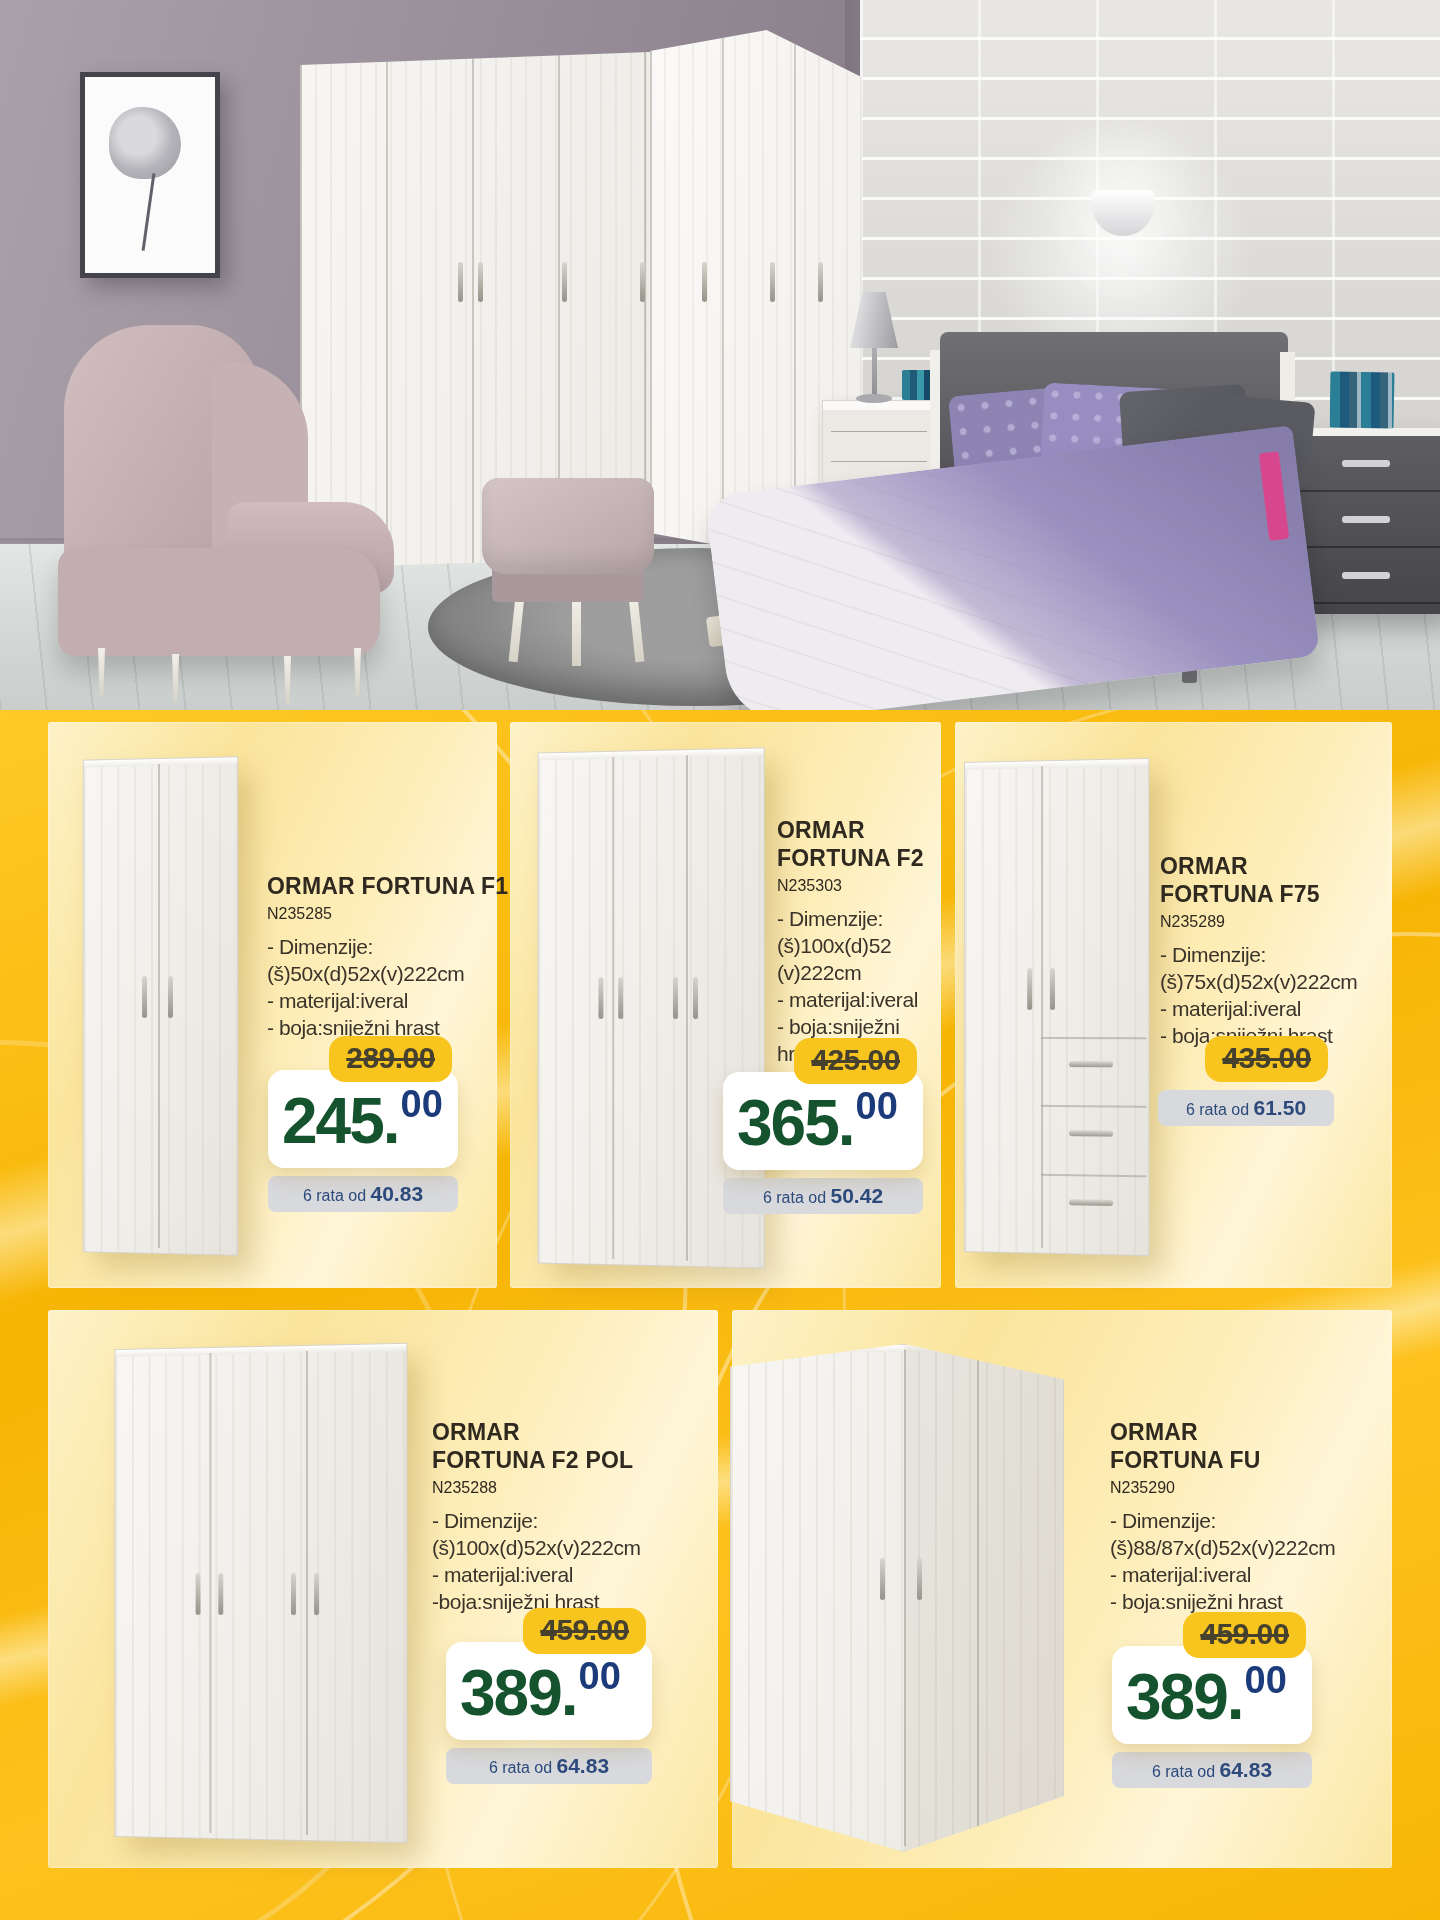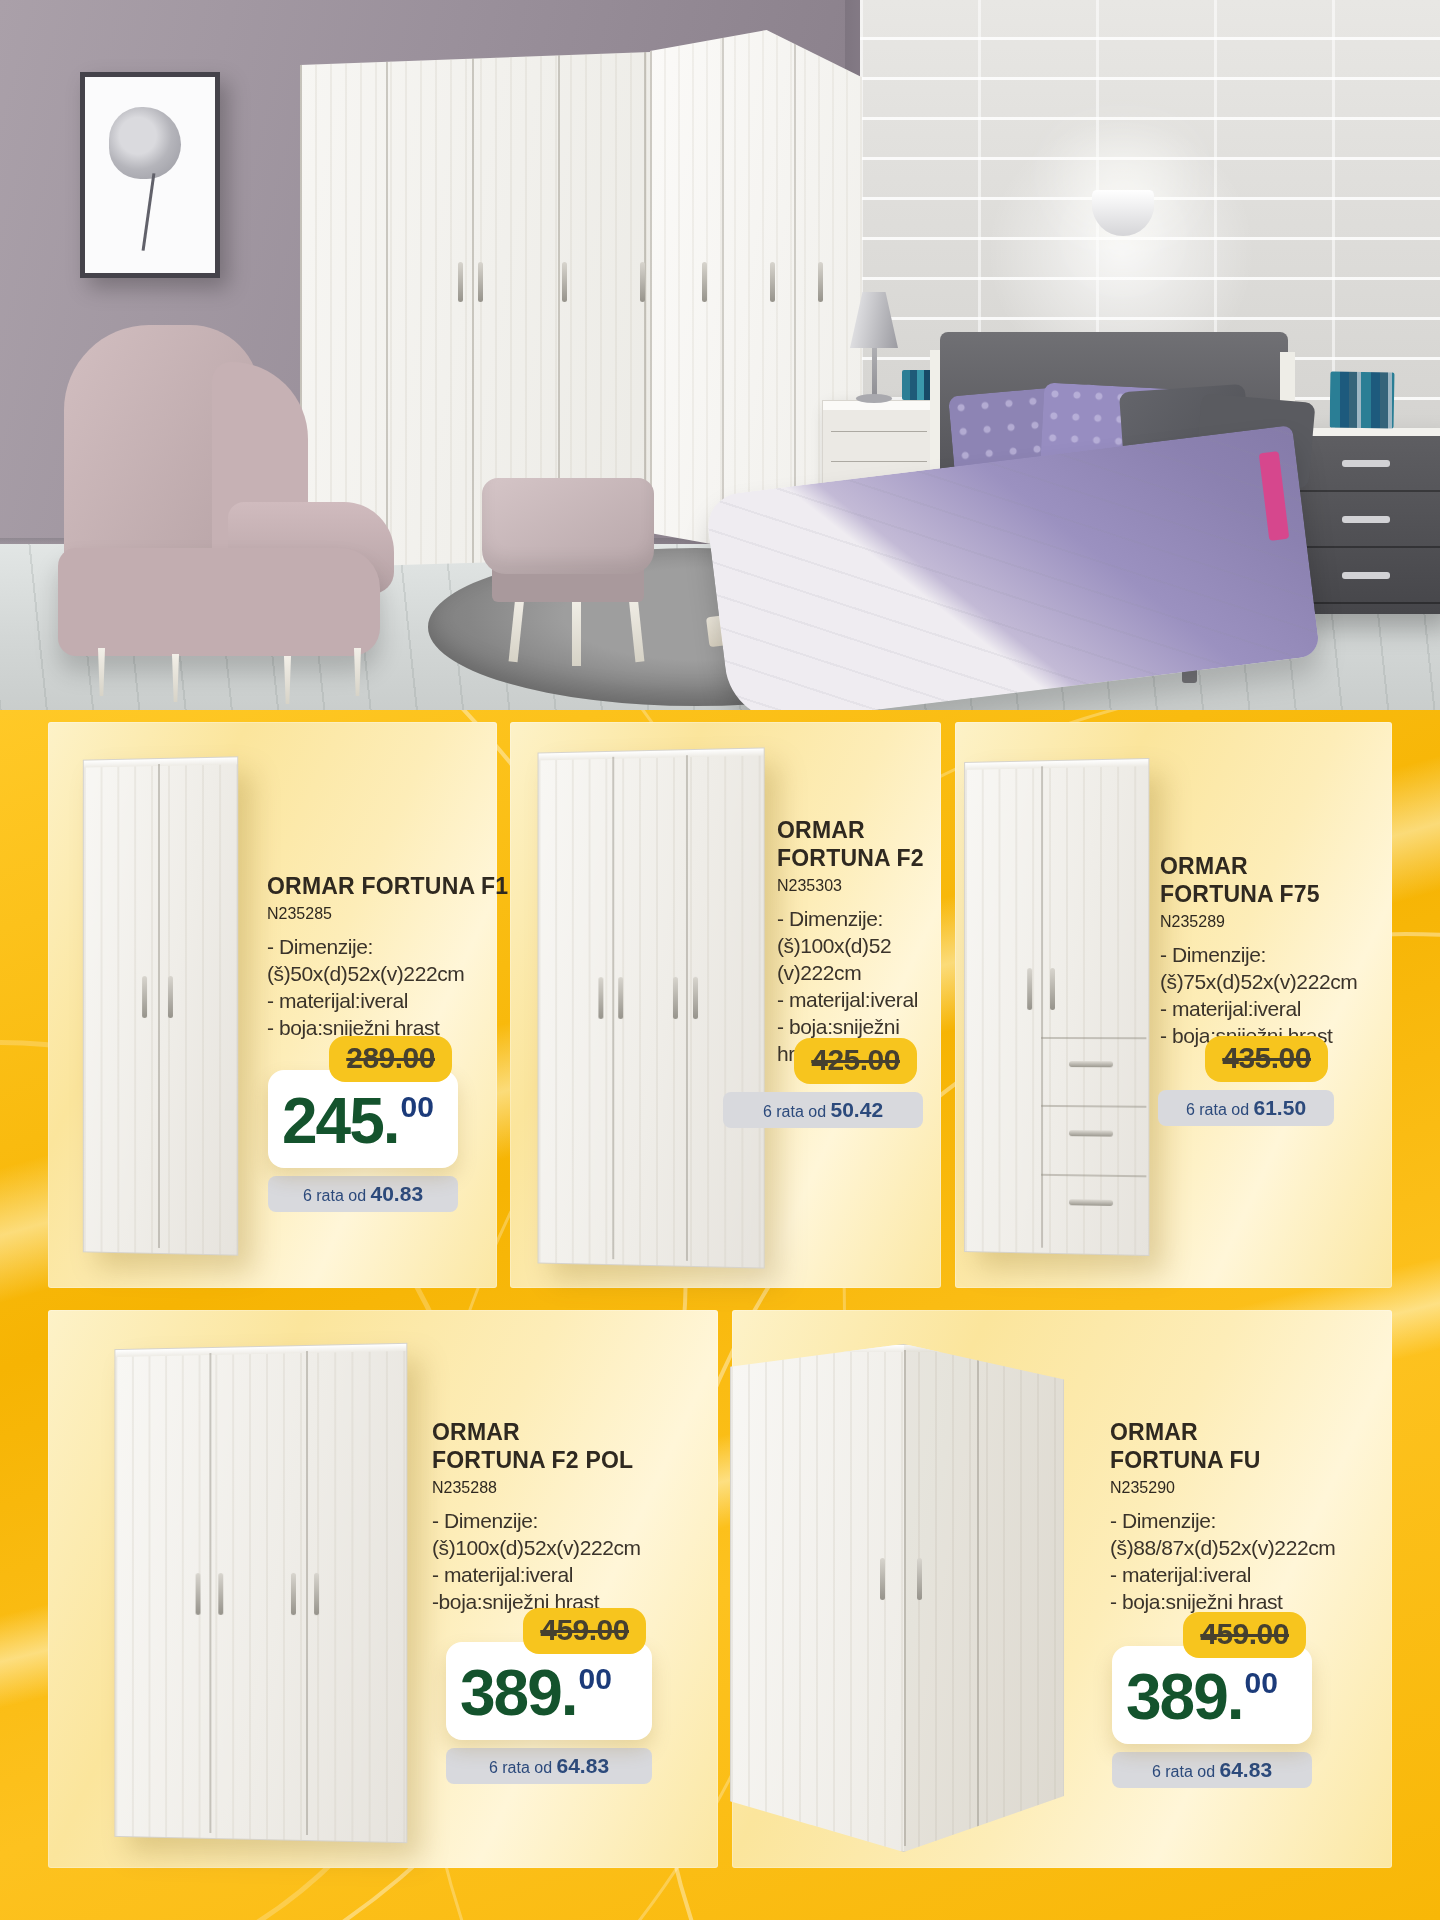--- a/index.html
+++ b/index.html
@@ -172,21 +172,21 @@
   .c3 .pricing{left:203px;top:314px;width:176px;}
   .c4 .pricing{left:398px;top:298px;width:206px;}
   .c5 .pricing{left:380px;top:302px;width:200px;}
   .old-wrap{text-align:right;padding-right:6px;position:relative;z-index:2;}
   .old-price{display:inline-block;background:#f7c51e;color:#46402f;font-size:30px;font-weight:600;
     text-decoration:line-through;text-decoration-thickness:2.5px;padding:5px 17px 7px;border-radius:16px;
     letter-spacing:-.5px;}
   .price-box{position:relative;z-index:1;background:#ffffff;border-radius:16px;margin-top:-12px;
     padding:14px 10px 10px 14px;box-shadow:0 10px 20px rgba(140,100,0,.20);}
   .price-box .big{font-size:64px;font-weight:800;color:#14532d;letter-spacing:-2px;}
-  .price-box .cents{display:inline-block;font-size:30px;font-weight:800;color:#1c3b7a;
+  .price-box .cents{display:inline-block;font-size:38px;font-weight:800;color:#1c3b7a;
     transform:translateY(-26px);margin-left:2px;letter-spacing:0;}
   .rata{margin-top:8px;background:#d8d9dd;border-radius:8px;text-align:center;padding:6px 2px;color:#2c4a7c;}
   .rata .rl{font-size:16px;}
   .rata .rv{font-size:21px;font-weight:600;}
 </style>
 </head>
 <body>
 
 <section class="hero">
   <div class="wall-left"></div>
@@ -316,20 +316,21 @@
         <span class="dl">- Dimenzije:</span>
         <span class="dl">(š)100x(d)52</span>
         <span class="dl">(v)222cm</span>
         <span class="dl">- materijal:iveral</span>
         <span class="dl">- boja:sniježni</span>
         <span class="dl">hrast</span>
       </div>
     </div>
     <div class="pricing">
       <div class="old-wrap"><span class="old-price">425.00</span></div>
+      <div class="price-box"><span class="big">365.</span><span class="cents">00</span></div>
       <div class="rata"><span class="rl">6 rata od</span> <span class="rv">50.42</span></div>
     </div>
   </article>
 
   <article class="card c3">
     <div class="wardrobe w3">
       <i class="seam" style="left:42%"></i>
       <i class="hseam" style="left:42%;right:2px;top:56%"></i>
       <i class="hseam" style="left:42%;right:2px;top:70%"></i>
       <i class="hseam" style="left:42%;right:2px;top:84%"></i>

